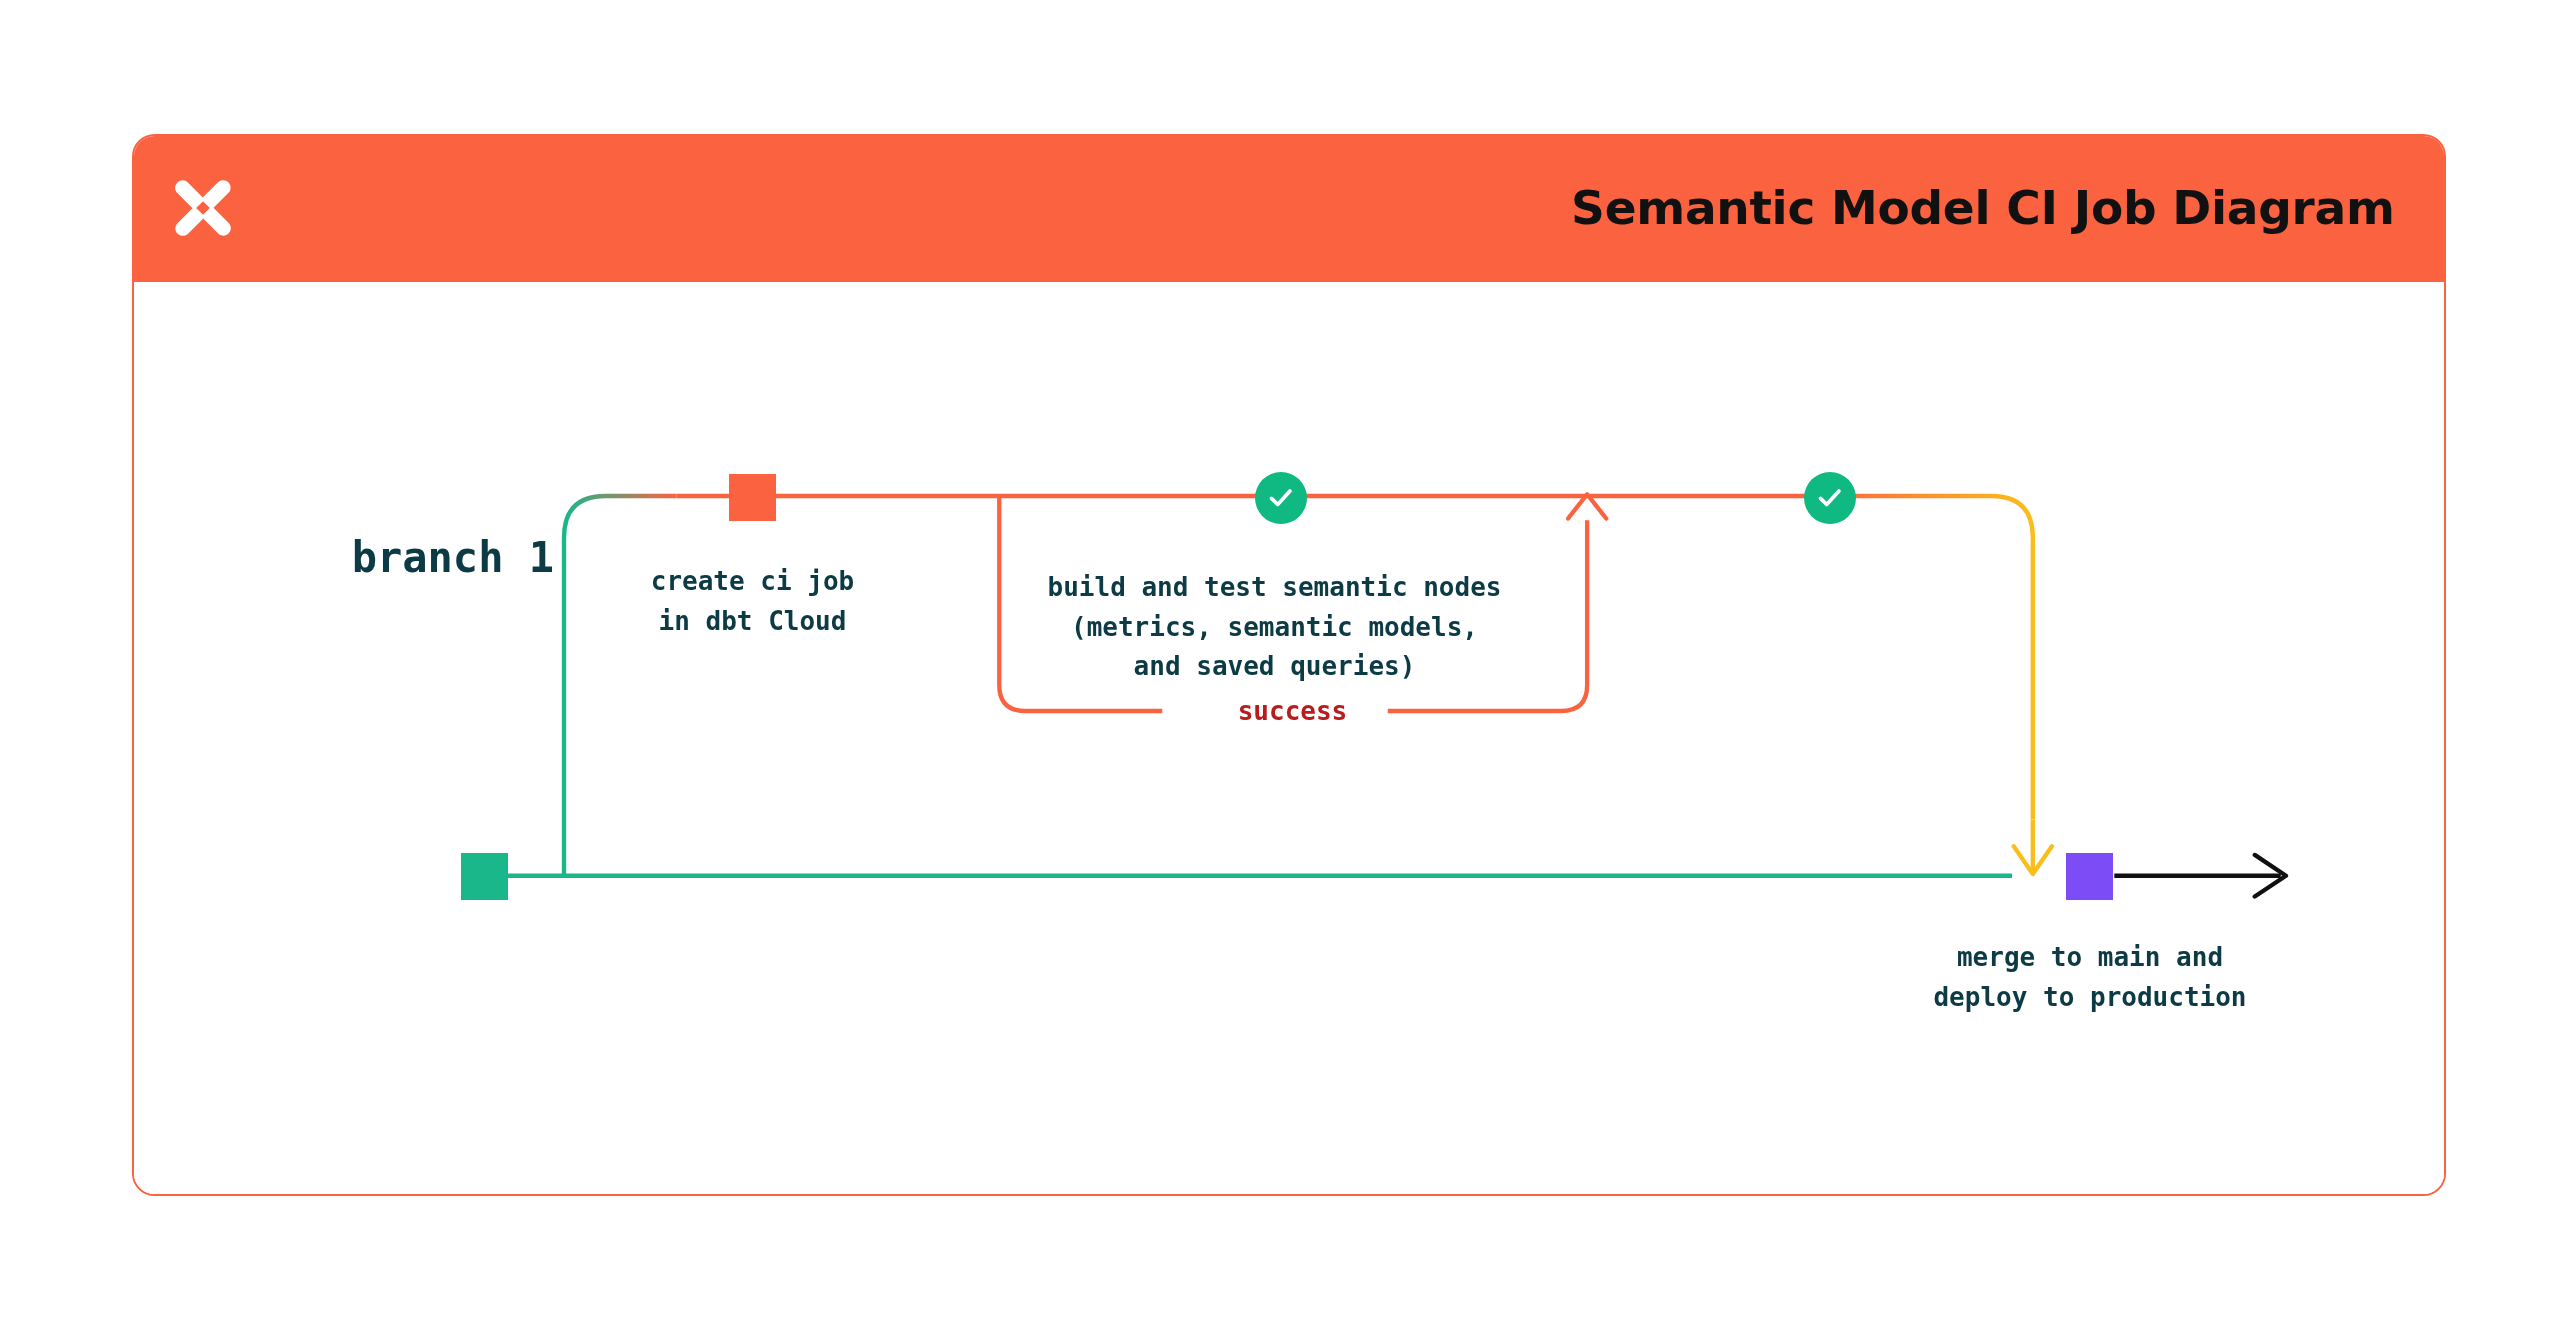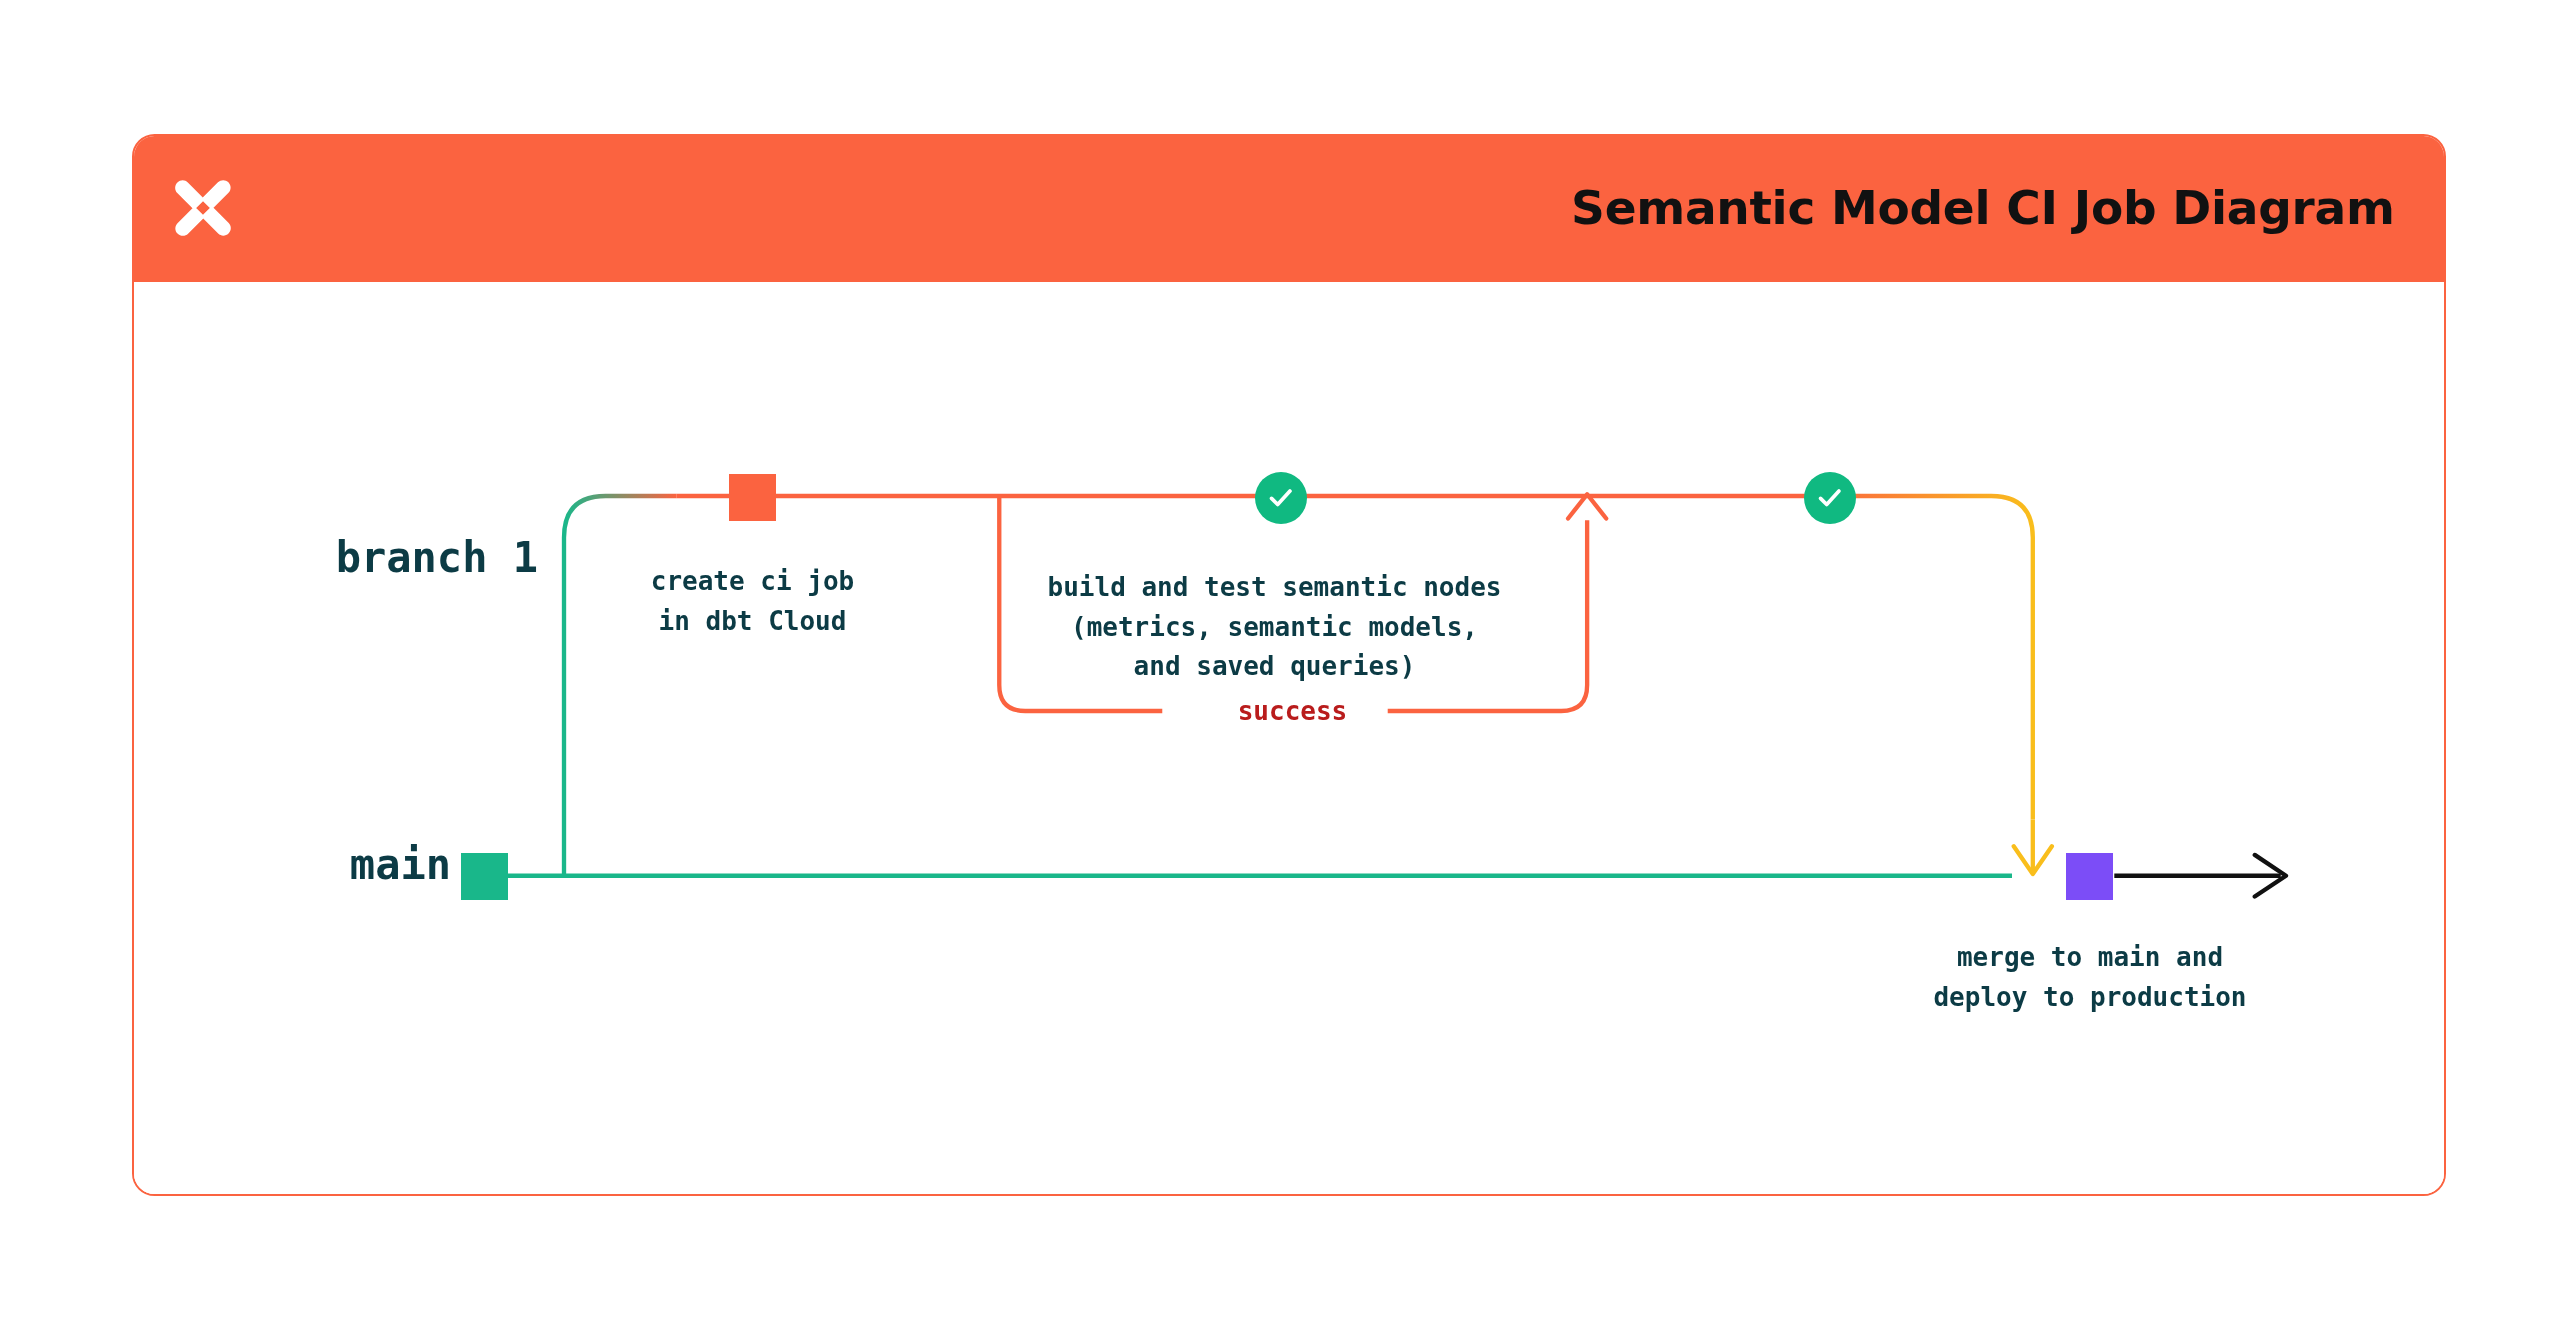--- a/index.html
+++ b/index.html
@@ -85,21 +85,21 @@
   
   .lane-label {
     position: absolute;
     font-family: "DejaVu Sans Mono", monospace;
     font-weight: 700;
     font-size: 42px;
     color: #0C3B45;
     white-space: nowrap;
     text-align: right;
   }
-  .lane-branch1 { left: 130px; top: 533px; width: 408px; }
+  .lane-branch1 { left: 146px; top: 533px; width: 408px; }
   .lane-main    { left: 130px; top: 840px; width: 321px; }
 
   
   .node-square {
     position: absolute;
     width: 47px;
     height: 47px;
   }
   .node-main-start { left: 461px; top: 853px;  background: #19B78A; }
   .node-create-ci  { left: 729px; top: 474px;  background: #FB6340; }
@@ -208,21 +208,20 @@
     <path d="M 1152 572 L 1152 790 Q 1152 820 1182 820 L 1340 820" fill="none" stroke="#FB6340" stroke-width="5"></path>
     <path d="M 1600 820 L 1800 820 Q 1830 820 1830 790 L 1830 600" fill="none" stroke="#FB6340" stroke-width="5"></path>
 
     <path d="M 1808 598 L 1830 570 L 1852 598" fill="none" stroke="#FB6340" stroke-width="5" stroke-linecap="round" stroke-linejoin="round"></path>
 
     <line x1="2438" y1="1010" x2="2630" y2="1010" stroke="#111111" stroke-width="5"></line>
     <path d="M 2600 986 L 2636 1010 L 2600 1034" fill="none" stroke="#111111" stroke-width="5" stroke-linecap="round" stroke-linejoin="round"></path>
   </svg>
 
   <div class="lane-label lane-branch1">branch 1</div>
-  <div class="lane-label lane-main">main</div>
 
   <div class="node-square node-main-start"></div>
 
   <div class="node-square node-create-ci"></div>
 
   <div class="node-check check-build">
     <span>
       <svg viewBox="0 0 24 24" aria-hidden="true">
         <path d="M4.5 12.5 L9.5 17.5 L19.5 6.5" fill="none" stroke="#ffffff" stroke-width="3" stroke-linecap="round" stroke-linejoin="round"></path>
       </svg>

